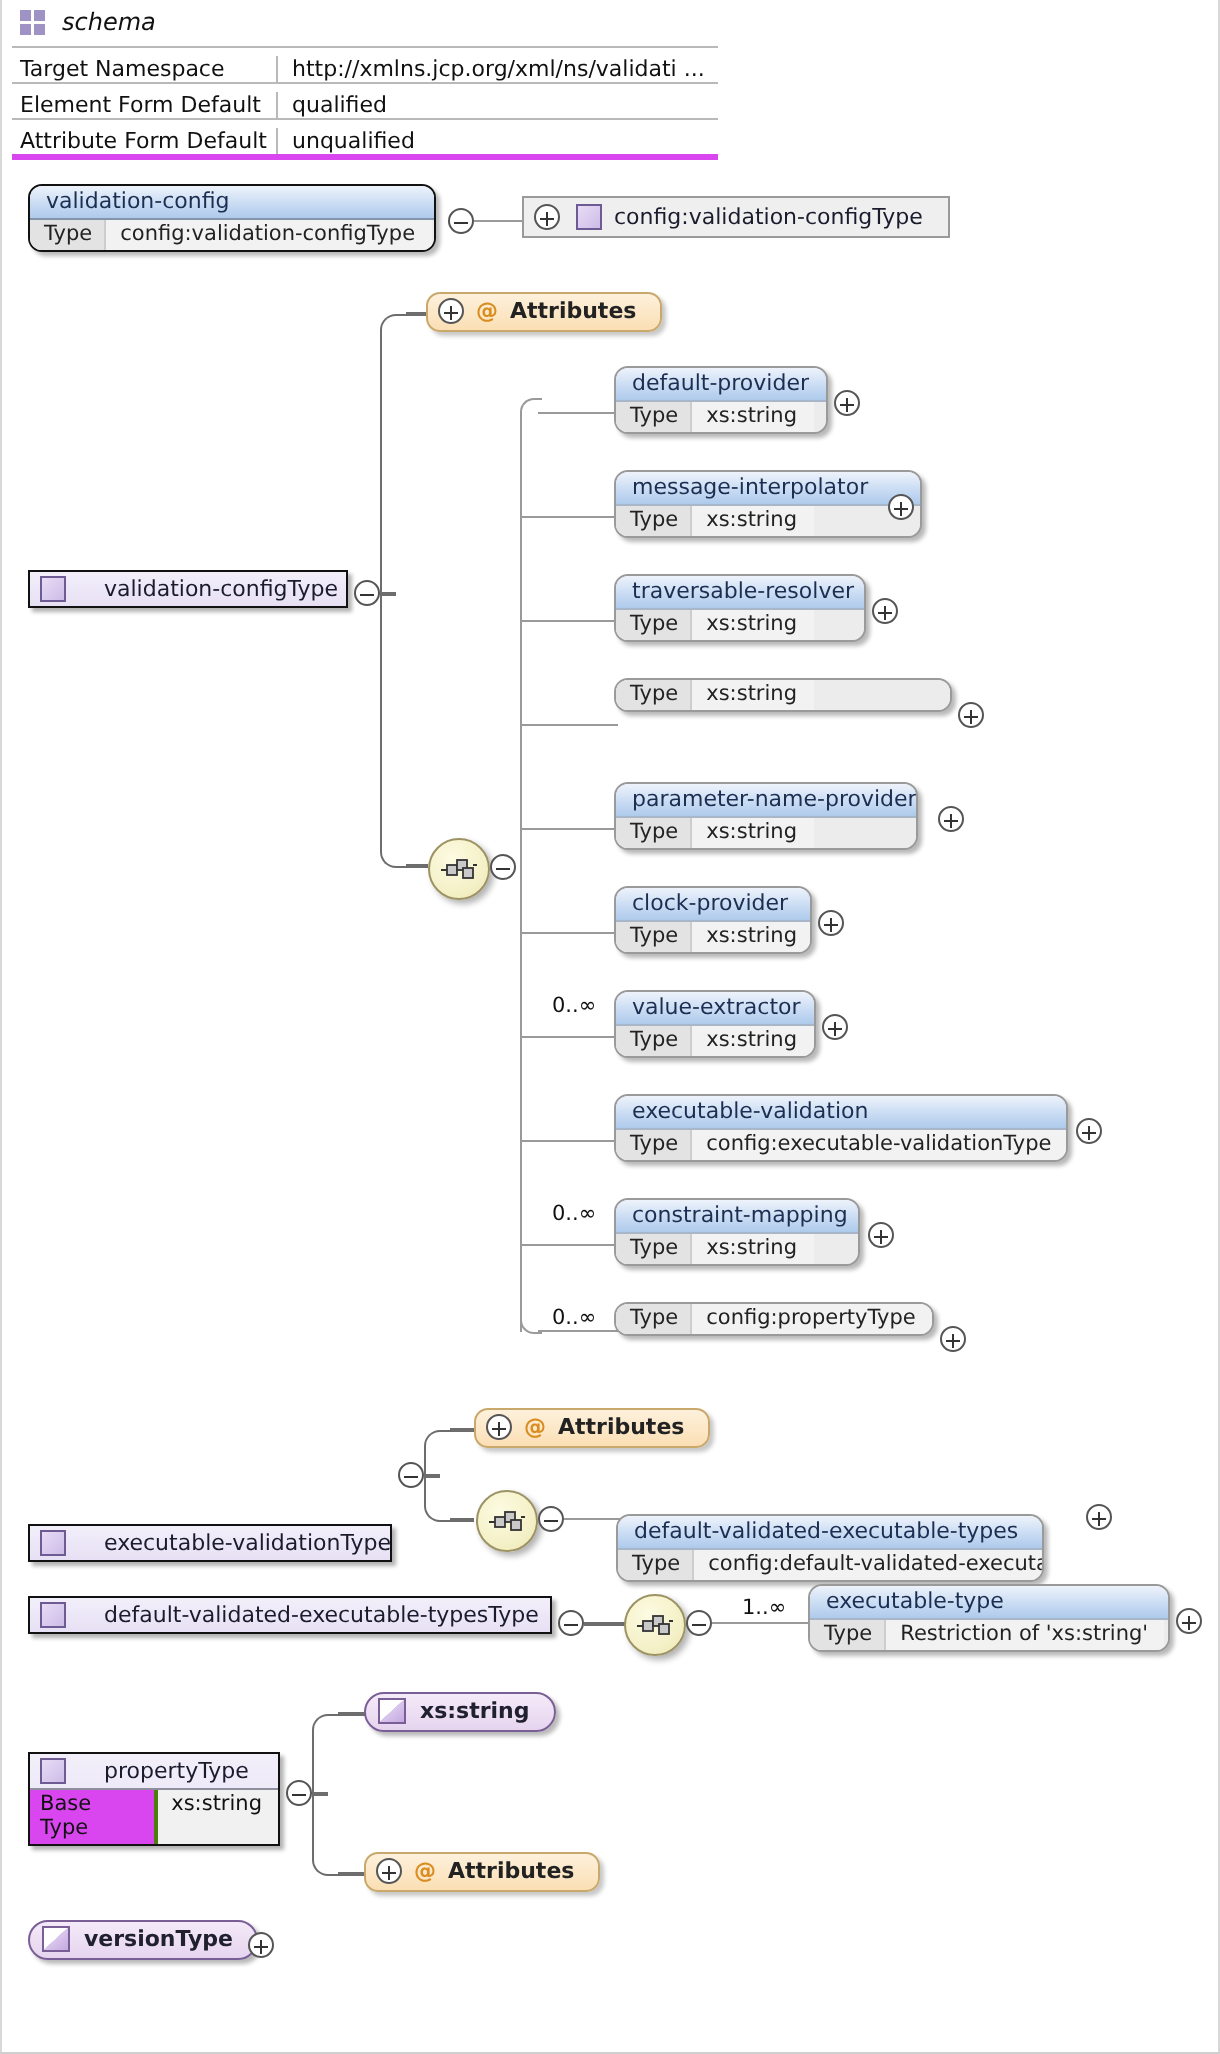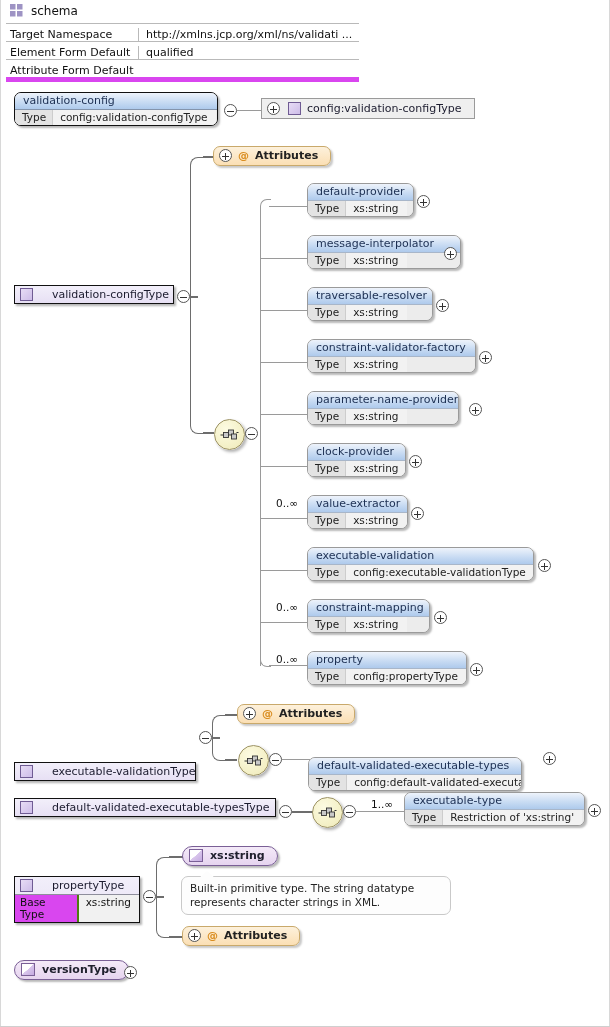--- a/index.html
+++ b/index.html
@@ -13,27 +13,27 @@
     position:relative;
   }
   #canvas{position:relative;width:610px;height:1027px;}
 
   
   .frame-left{position:absolute;left:0;top:0;width:1px;height:1027px;background:#d8d8d8;}
   .frame-right{position:absolute;right:0;top:0;width:1px;height:1027px;background:#d8d8d8;}
   .frame-bottom{position:absolute;left:0;bottom:0;width:610px;height:1px;background:#cfcfcf;}
 
   
-  .schema-title{position:absolute;left:10px;top:4px;display:flex;align-items:flex-start;gap:8px;}
+  .schema-title{position:absolute;left:10px;top:4px;display:flex;align-items:flex-end;gap:8px;font-style:italic;}
   .schema-ico{width:13px;height:13px;display:block;}
   .schema-title span{font-size:12px;color:#111;}
 
   .hdr-table{position:absolute;left:6px;top:23px;width:353px;}
   .hdr-row{display:flex;height:17px;align-items:flex-end;border-top:1px solid #b9b9b9;}
-  .hdr-row:last-child{border-bottom:5px solid #d946ef;}
+  .hdr-row:last-child{border-bottom:3px solid #d946ef;}
   .hdr-k{width:128px;padding-left:4px;display:flex;align-items:center;font-size:11px;}
   .hdr-v{flex:1;padding-left:7px;display:flex;align-items:center;font-size:11px;border-left:1px solid #b9b9b9;}
 
   
   .node{position:absolute;box-sizing:border-box;}
 
   
   .elem{
     border:1px solid #9a9a9a;border-radius:7px;overflow:hidden;
     background:#efefef;
@@ -154,20 +154,21 @@
     <div class="hdr-row">
       <div class="hdr-k">Target Namespace</div>
       <div class="hdr-v">http://xmlns.jcp.org/xml/ns/validati ...</div>
     </div>
     <div class="hdr-row">
       <div class="hdr-k">Element Form Default</div>
       <div class="hdr-v">qualified</div>
     </div>
     <div class="hdr-row">
       <div class="hdr-k">Attribute Form Default</div>
+      <div class="hdr-v">unqualified</div>
     </div>
   </div>
 
   <div class="node elem root" style="left:14px;top:92px;width:204px;">
     <div class="enm">validation-config</div>
     <div class="etype">
       <div class="lbl">Type</div>
       <div class="val">config:validation-configType</div>
     </div>
   </div>
@@ -239,21 +240,20 @@
     <div class="enm">traversable-resolver</div>
     <div class="etype">
       <div class="lbl">Type</div>
       <div class="val">xs:string</div>
     </div>
   </div>
   <div class="tog plus" style="left:436px;top:299px;"></div>
 
   <div class="ln h" style="left:261px;top:362px;width:48px;"></div>
   <div class="node elem" style="left:307px;top:339px;width:169px;">
-    <div class="enm">constraint-validator-factory</div>
     <div class="etype">
       <div class="lbl">Type</div>
       <div class="val">xs:string</div>
     </div>
   </div>
   <div class="tog plus" style="left:479px;top:351px;"></div>
 
   <div class="ln h" style="left:261px;top:414px;width:48px;"></div>
   <div class="node elem" style="left:307px;top:391px;width:152px;">
     <div class="enm">parameter-name-provider</div>
@@ -302,21 +302,20 @@
     <div class="etype">
       <div class="lbl">Type</div>
       <div class="val">xs:string</div>
     </div>
   </div>
   <div class="tog plus" style="left:434px;top:611px;"></div>
 
   <div class="ln h" style="left:269px;top:665px;width:40px;"></div>
   <div class="card" style="left:276px;top:653px;">0..∞</div>
   <div class="node elem" style="left:307px;top:651px;width:160px;">
-    <div class="enm">property</div>
     <div class="etype">
       <div class="lbl">Type</div>
       <div class="val">config:propertyType</div>
     </div>
   </div>
   <div class="tog plus" style="left:470px;top:663px;"></div>
 
   <div class="node ctype" style="left:14px;top:726px;width:182px;margin-top:36px;">
     <div class="crow">
       <span class="ico-sq"></span>
@@ -403,24 +402,20 @@
   <div class="elbow-dk" style="left:156px;top:857px;width:14px;height:39px;border-bottom:none;border-right:none;border-top-left-radius:8px;"></div>
   <div class="elbow-dk" style="left:156px;top:896px;width:14px;height:41px;border-top:none;border-right:none;border-bottom-left-radius:8px;"></div>
   <div class="ln dk h" style="left:169px;top:856px;width:14px;"></div>
   <div class="ln dk h" style="left:169px;top:936px;width:14px;"></div>
 
   <div class="node stype" style="left:182px;top:846px;">
     <span class="ico-st"></span>
     <span>xs:string</span>
   </div>
 
-  <div class="node docbox" style="left:181px;top:876px;width:270px;">
-    <div class="tick"></div>
-    <span>Built-in primitive type. The string datatype represents character strings in XML.</span>
-  </div>
 
   <div class="node attrs" style="left:182px;top:926px;">
     <div class="tog plus" style="position:relative;left:0;top:0;"></div>
     <span class="at">@</span>
     <span>Attributes</span>
   </div>
 
   <div class="node stype" style="left:14px;top:960px;">
     <span class="ico-st"></span>
     <span>versionType</span>

